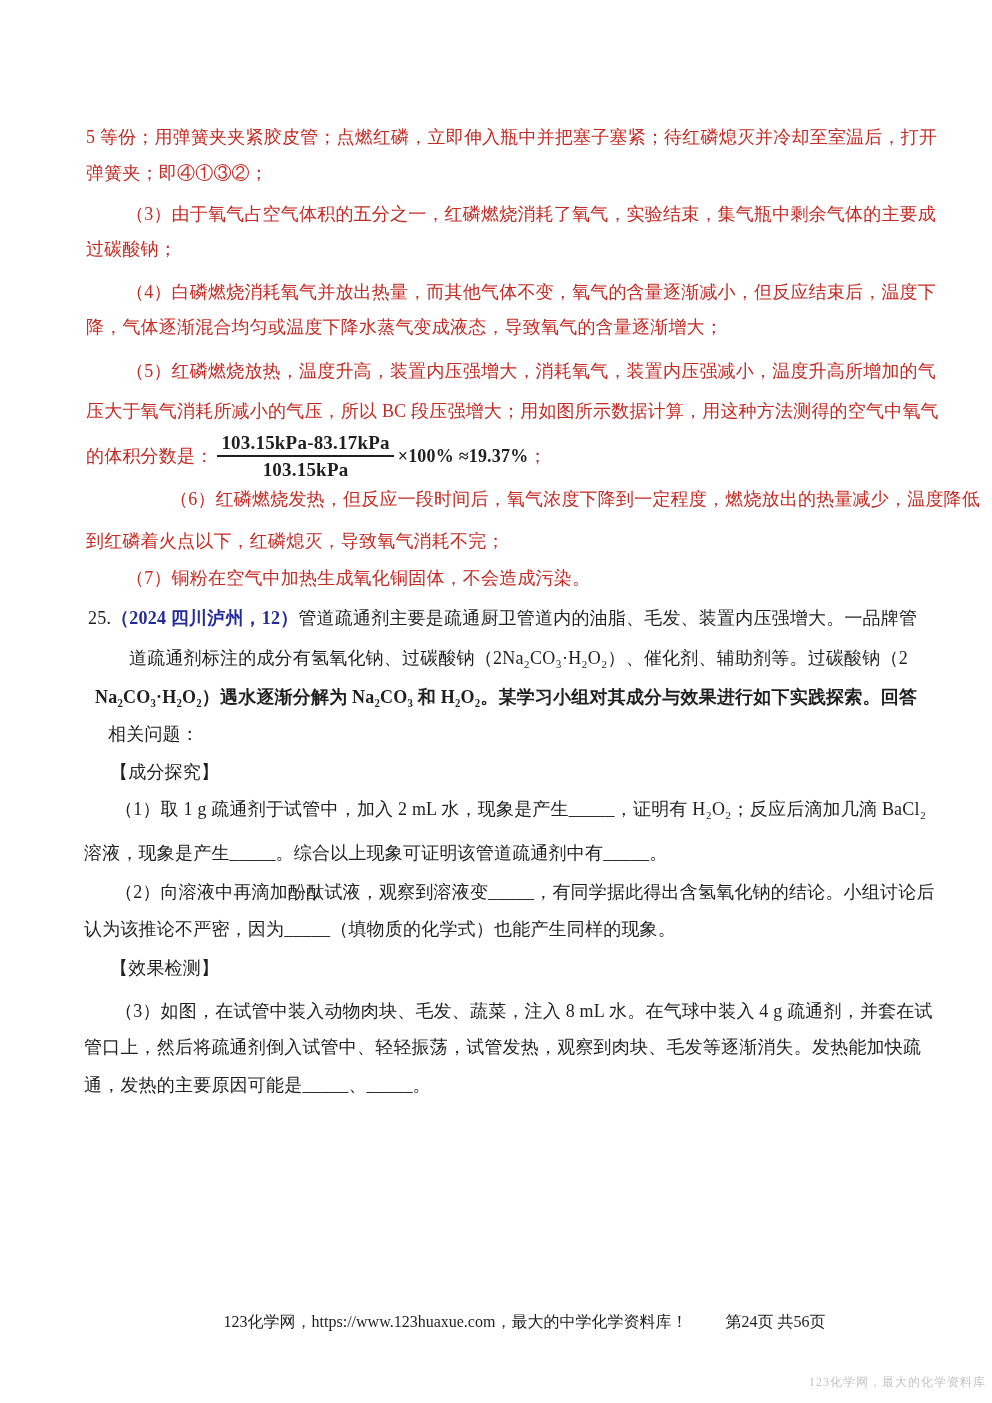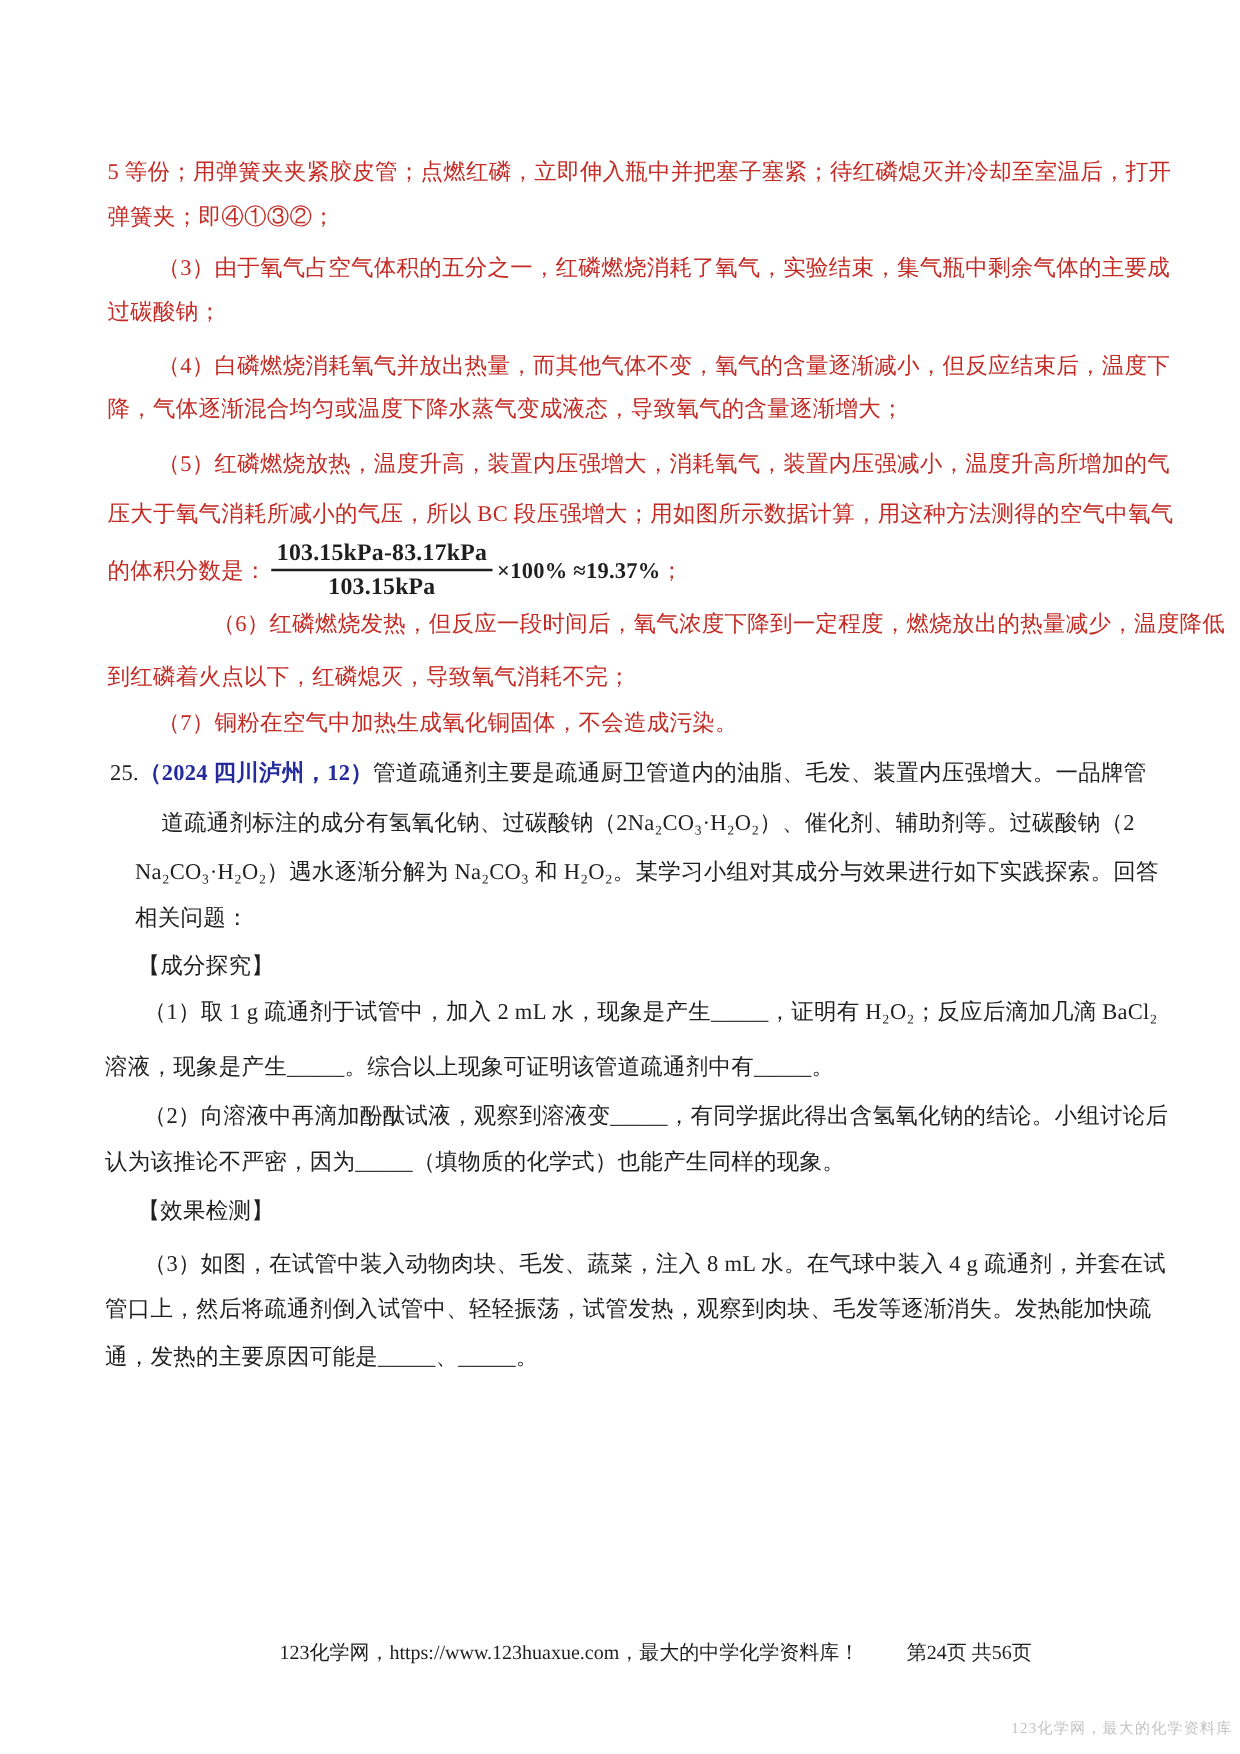--- a/index.html
+++ b/index.html
@@ -85,21 +85,21 @@
     <div class="line" style="top: 280px; left: 126px;"><span class="t-red">（4）白磷燃烧消耗氧气并放出热量，而其他气体不变，氧气的含量逐渐减小，但反应结束后，温度下</span></div>
     <div class="line" style="top: 315px; left: 86px;"><span class="t-red">降，气体逐渐混合均匀或温度下降水蒸气变成液态，导致氧气的含量逐渐增大；</span></div>
     <div class="line" style="top: 359px; left: 126px;"><span class="t-red">（5）红磷燃烧放热，温度升高，装置内压强增大，消耗氧气，装置内压强减小，温度升高所增加的气</span></div>
     <div class="line" style="top: 399px; left: 86px;"><span class="t-red">压大于氧气消耗所减小的气压，所以 BC 段压强增大；用如图所示数据计算，用这种方法测得的空气中氧气</span></div>
     <div class="line has-frac" style="top: 432px; left: 86px;"><span class="t-red">的体积分数是：</span><span class="frac"><span class="frac-num">103.15kPa-83.17kPa</span><span class="frac-den">103.15kPa</span></span><span class="t-black-bold">×100% ≈19.37%</span><span class="t-red">；</span></div>
     <div class="line" style="top: 487px; left: 126px; margin-left: 44px;"><span class="t-red">（6）红磷燃烧发热，但反应一段时间后，氧气浓度下降到一定程度，燃烧放出的热量减少，温度降低</span></div>
     <div class="line" style="top: 529px; left: 86px;"><span class="t-red">到红磷着火点以下，红磷熄灭，导致氧气消耗不完；</span></div>
     <div class="line" style="top: 566px; left: 126px;"><span class="t-red">（7）铜粉在空气中加热生成氧化铜固体，不会造成污染。</span></div>
     <div class="line" style="top: 606px; left: 88px;"><span class="t-black">25.</span><span class="t-blue-bold">（2024 四川泸州，12）</span><span class="t-black">管道疏通剂主要是疏通厨卫管道内的油脂、毛发、装置内压强增大。一品牌管</span></div>
     <div class="line" style="top: 646px; left: 108px; margin-left: 21px;"><span class="t-black">道疏通剂标注的成分有氢氧化钠、过碳酸钠（2Na₂CO₃·H₂O₂）、催化剂、辅助剂等。过碳酸钠（2</span></div>
-    <div class="line" style="top: 685px; left: 108px;"><span class="t-black">Na₂CO₃·H₂O₂）遇水逐渐分解为 Na₂CO₃ 和 H₂O₂。某学习小组对其成分与效果进行如下实践探索。回答</span></div>
+    <div class="line" style="top: 685px; left: 95px; font-weight: bold;"><span class="t-black">Na₂CO₃·H₂O₂）遇水逐渐分解为 Na₂CO₃ 和 H₂O₂。某学习小组对其成分与效果进行如下实践探索。回答</span></div>
     <div class="line" style="top: 722px; left: 108px;"><span class="t-black">相关问题：</span></div>
     <div class="line" style="top: 760px; left: 110px;"><span class="t-black">【成分探究】</span></div>
     <div class="line" style="top: 797px; left: 115px;"><span class="t-black">（1）取 1 g 疏通剂于试管中，加入 2 mL 水，现象是产生_____，证明有 H₂O₂；反应后滴加几滴 BaCl₂</span></div>
     <div class="line" style="top: 841px; left: 84px;"><span class="t-black">溶液，现象是产生_____。综合以上现象可证明该管道疏通剂中有_____。</span></div>
     <div class="line" style="top: 880px; left: 115px;"><span class="t-black">（2）向溶液中再滴加酚酞试液，观察到溶液变_____，有同学据此得出含氢氧化钠的结论。小组讨论后</span></div>
     <div class="line" style="top: 917px; left: 84px;"><span class="t-black">认为该推论不严密，因为_____（填物质的化学式）也能产生同样的现象。</span></div>
     <div class="line" style="top: 956px; left: 110px;"><span class="t-black">【效果检测】</span></div>
     <div class="line" style="top: 999px; left: 115px;"><span class="t-black">（3）如图，在试管中装入动物肉块、毛发、蔬菜，注入 8 mL 水。在气球中装入 4 g 疏通剂，并套在试</span></div>
     <div class="line" style="top: 1035px; left: 84px;"><span class="t-black">管口上，然后将疏通剂倒入试管中、轻轻振荡，试管发热，观察到肉块、毛发等逐渐消失。发热能加快疏</span></div>
     <div class="line" style="top: 1073px; left: 84px;"><span class="t-black">通，发热的主要原因可能是_____、_____。</span></div>

